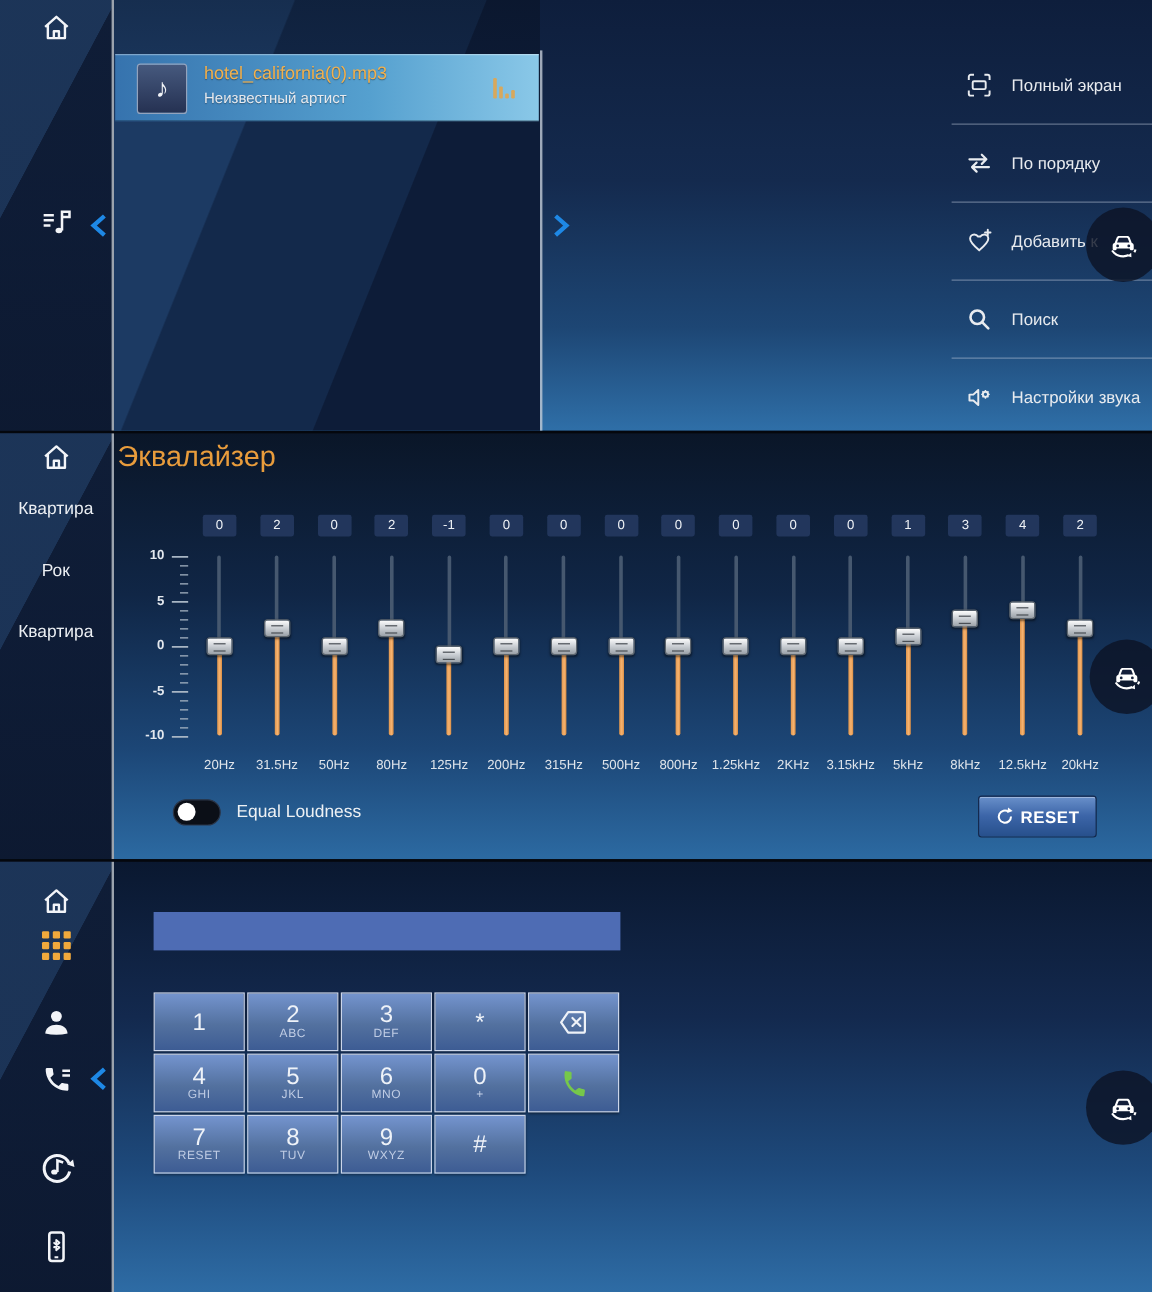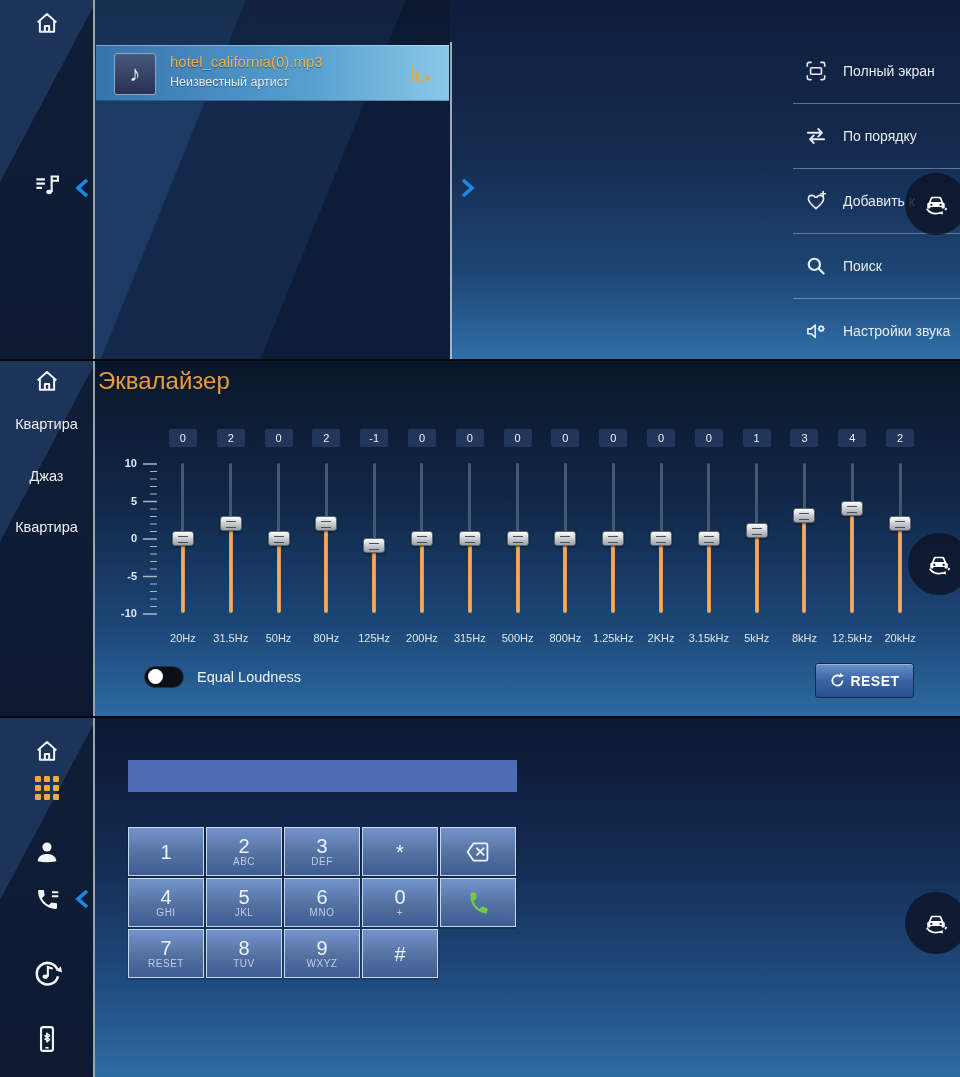--- a/index.html
+++ b/index.html
@@ -232,21 +232,21 @@
   <div class="side-ic" style="top:5px;">
     <svg width="30" height="30" viewBox="0 0 24 24" fill="none" stroke="#f2f4f8" stroke-width="1.6" stroke-linejoin="round">
         <path d="M4.5 11.5 12 4.8l7.5 6.7M6.3 10.2V19h11.4v-8.8M10.3 19v-4.6h3.4V19"></path>
       </svg>
   </div>
   <div class="presets" id="preset-list">
       <div class="eq-preset">
         <span>Квартира</span>
       </div>
       <div class="eq-preset">
-        <span>Джаз</span>
+        <span>Рок</span>
       </div>
       <div class="eq-preset">
         <span>Квартира</span>
       </div>
     </div>
   <div class="vline"></div>
 
   <div class="eq-main">
     <div class="eq-title">Эквалайзер</div>
     <div class="scale">

